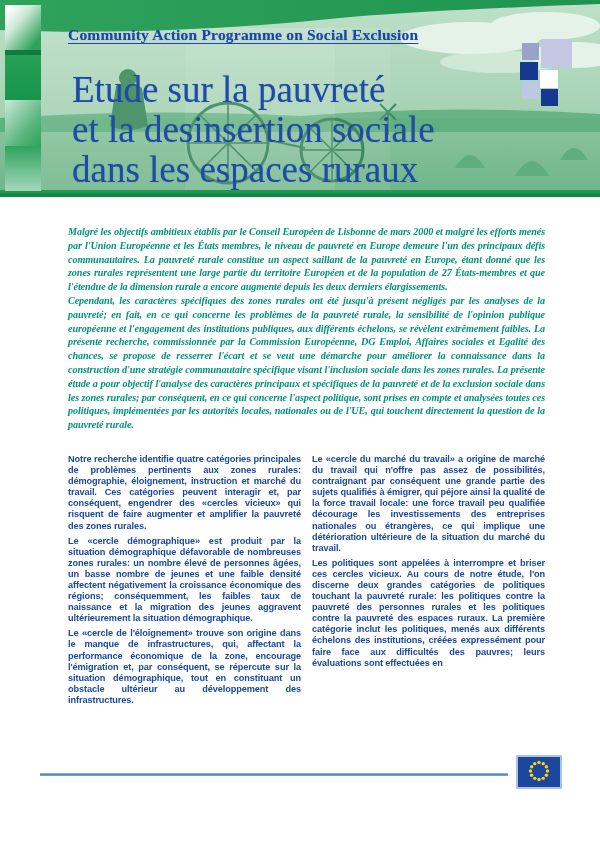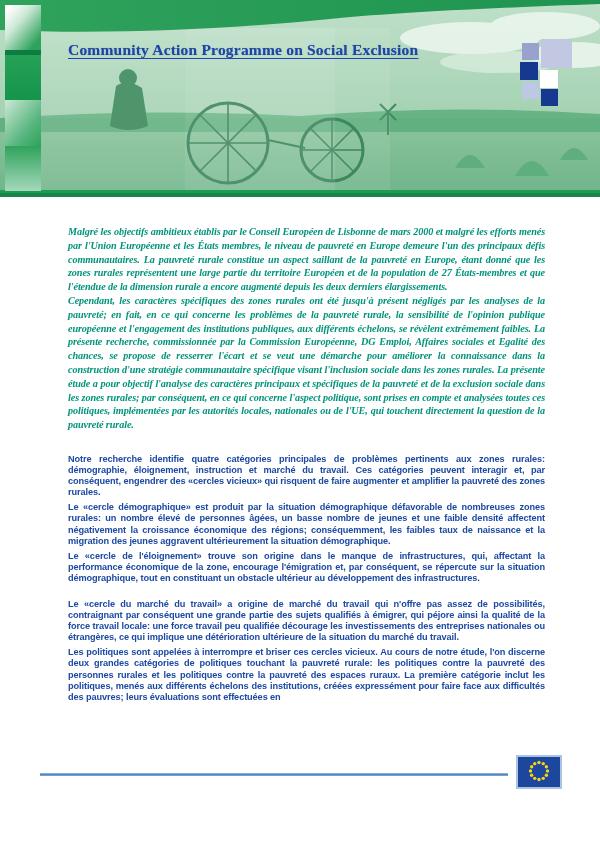--- a/index.html
+++ b/index.html
@@ -2,21 +2,21 @@
 <html><head>
 <meta charset="utf-8">
 <style>
   html,body{margin:0;padding:0;background:#e8e8e8;}
   .page{position:relative;width:600px;height:850px;background:#ffffff;overflow:hidden;
         font-family:"Liberation Sans",sans-serif;}
 
   
   .hero{position:absolute;top:0;left:0;width:600px;height:197px;}
   .hero svg{display:block;}
-  .program{position:absolute;left:68px;top:41px;font-family:"Liberation Serif",serif;
+  .program{position:absolute;left:68px;top:26px;font-family:"Liberation Serif",serif;
            font-weight:bold;font-size:15.5px;color:#1d44a6;letter-spacing:.2px;
            text-decoration:underline;text-underline-offset:3px;
            text-shadow:0 0 1px rgba(20,60,140,.35);}
   .title{position:absolute;left:72px;top:70px;margin:0;font-family:"Liberation Serif",serif;
          font-weight:normal;font-size:37px;line-height:40px;color:#1e4aa8;
          text-shadow:0 0 1px rgba(24,62,150,.4);}
   .title span{display:block;}
 
   
   .band{position:absolute;left:5px;top:0;width:36px;height:197px;}
@@ -39,21 +39,21 @@
   .lg4{left:24px;top:31px;width:18px;height:18px;background:#ffffff;}
   .lg5{left:6px; top:43px;width:17px;height:17px;background:#bcc8e4;}
   .lg6{left:25px;top:50px;width:17px;height:17px;background:#16398f;}
 
   
   .content{position:absolute;top:197px;left:0;width:600px;padding:28px 55px 0 68px;
            box-sizing:border-box;}
   .intro p{margin:0;color:#00947b;font-weight:bold;font-style:italic;
            font-size:10.2px;line-height:13.8px;letter-spacing:-.1px;text-align:justify;font-family:Liberation Serif, serif;}
   .intro p + p{}
-  .cols{display:flex;gap:11px;margin-top:22px;flex-direction:column;}
+  .cols{display:flex;gap:11px;margin-top:22px;}
   .col{flex:1;min-width:0;}
   .col p{margin:0 0 4px 0;color:#1c4aa2;font-weight:bold;
          font-size:9.2px;line-height:11.1px;letter-spacing:-.1px;text-align:justify;}
 
   
   .rule{position:absolute;left:40px;top:773px;width:468px;height:3px;
         background:linear-gradient(180deg,#a9c7e6,#4d83c4 45%,#86abd6);}
   .eu-flag{position:absolute;left:516px;top:755px;}
 </style>
 </head>
@@ -140,20 +140,25 @@
 
     <div class="band">
       <div class="sA"></div>
       <div class="sB"></div>
       <div class="sC"></div>
       <div class="sD"></div>
       <div class="sE"></div>
     </div>
 
     <div class="program">Community Action Programme on Social Exclusion</div>
+    <h1 class="title">
+      <span>Etude sur la pauvreté</span>
+      <span>et la desinsertion sociale</span>
+      <span>dans les espaces ruraux</span>
+    </h1>
 
     <div class="logo">
       <div class="lg1"></div>
       <div class="lg2"></div>
       <div class="lg3"></div>
       <div class="lg4"></div>
       <div class="lg5"></div>
       <div class="lg6"></div>
     </div>
   </header>

